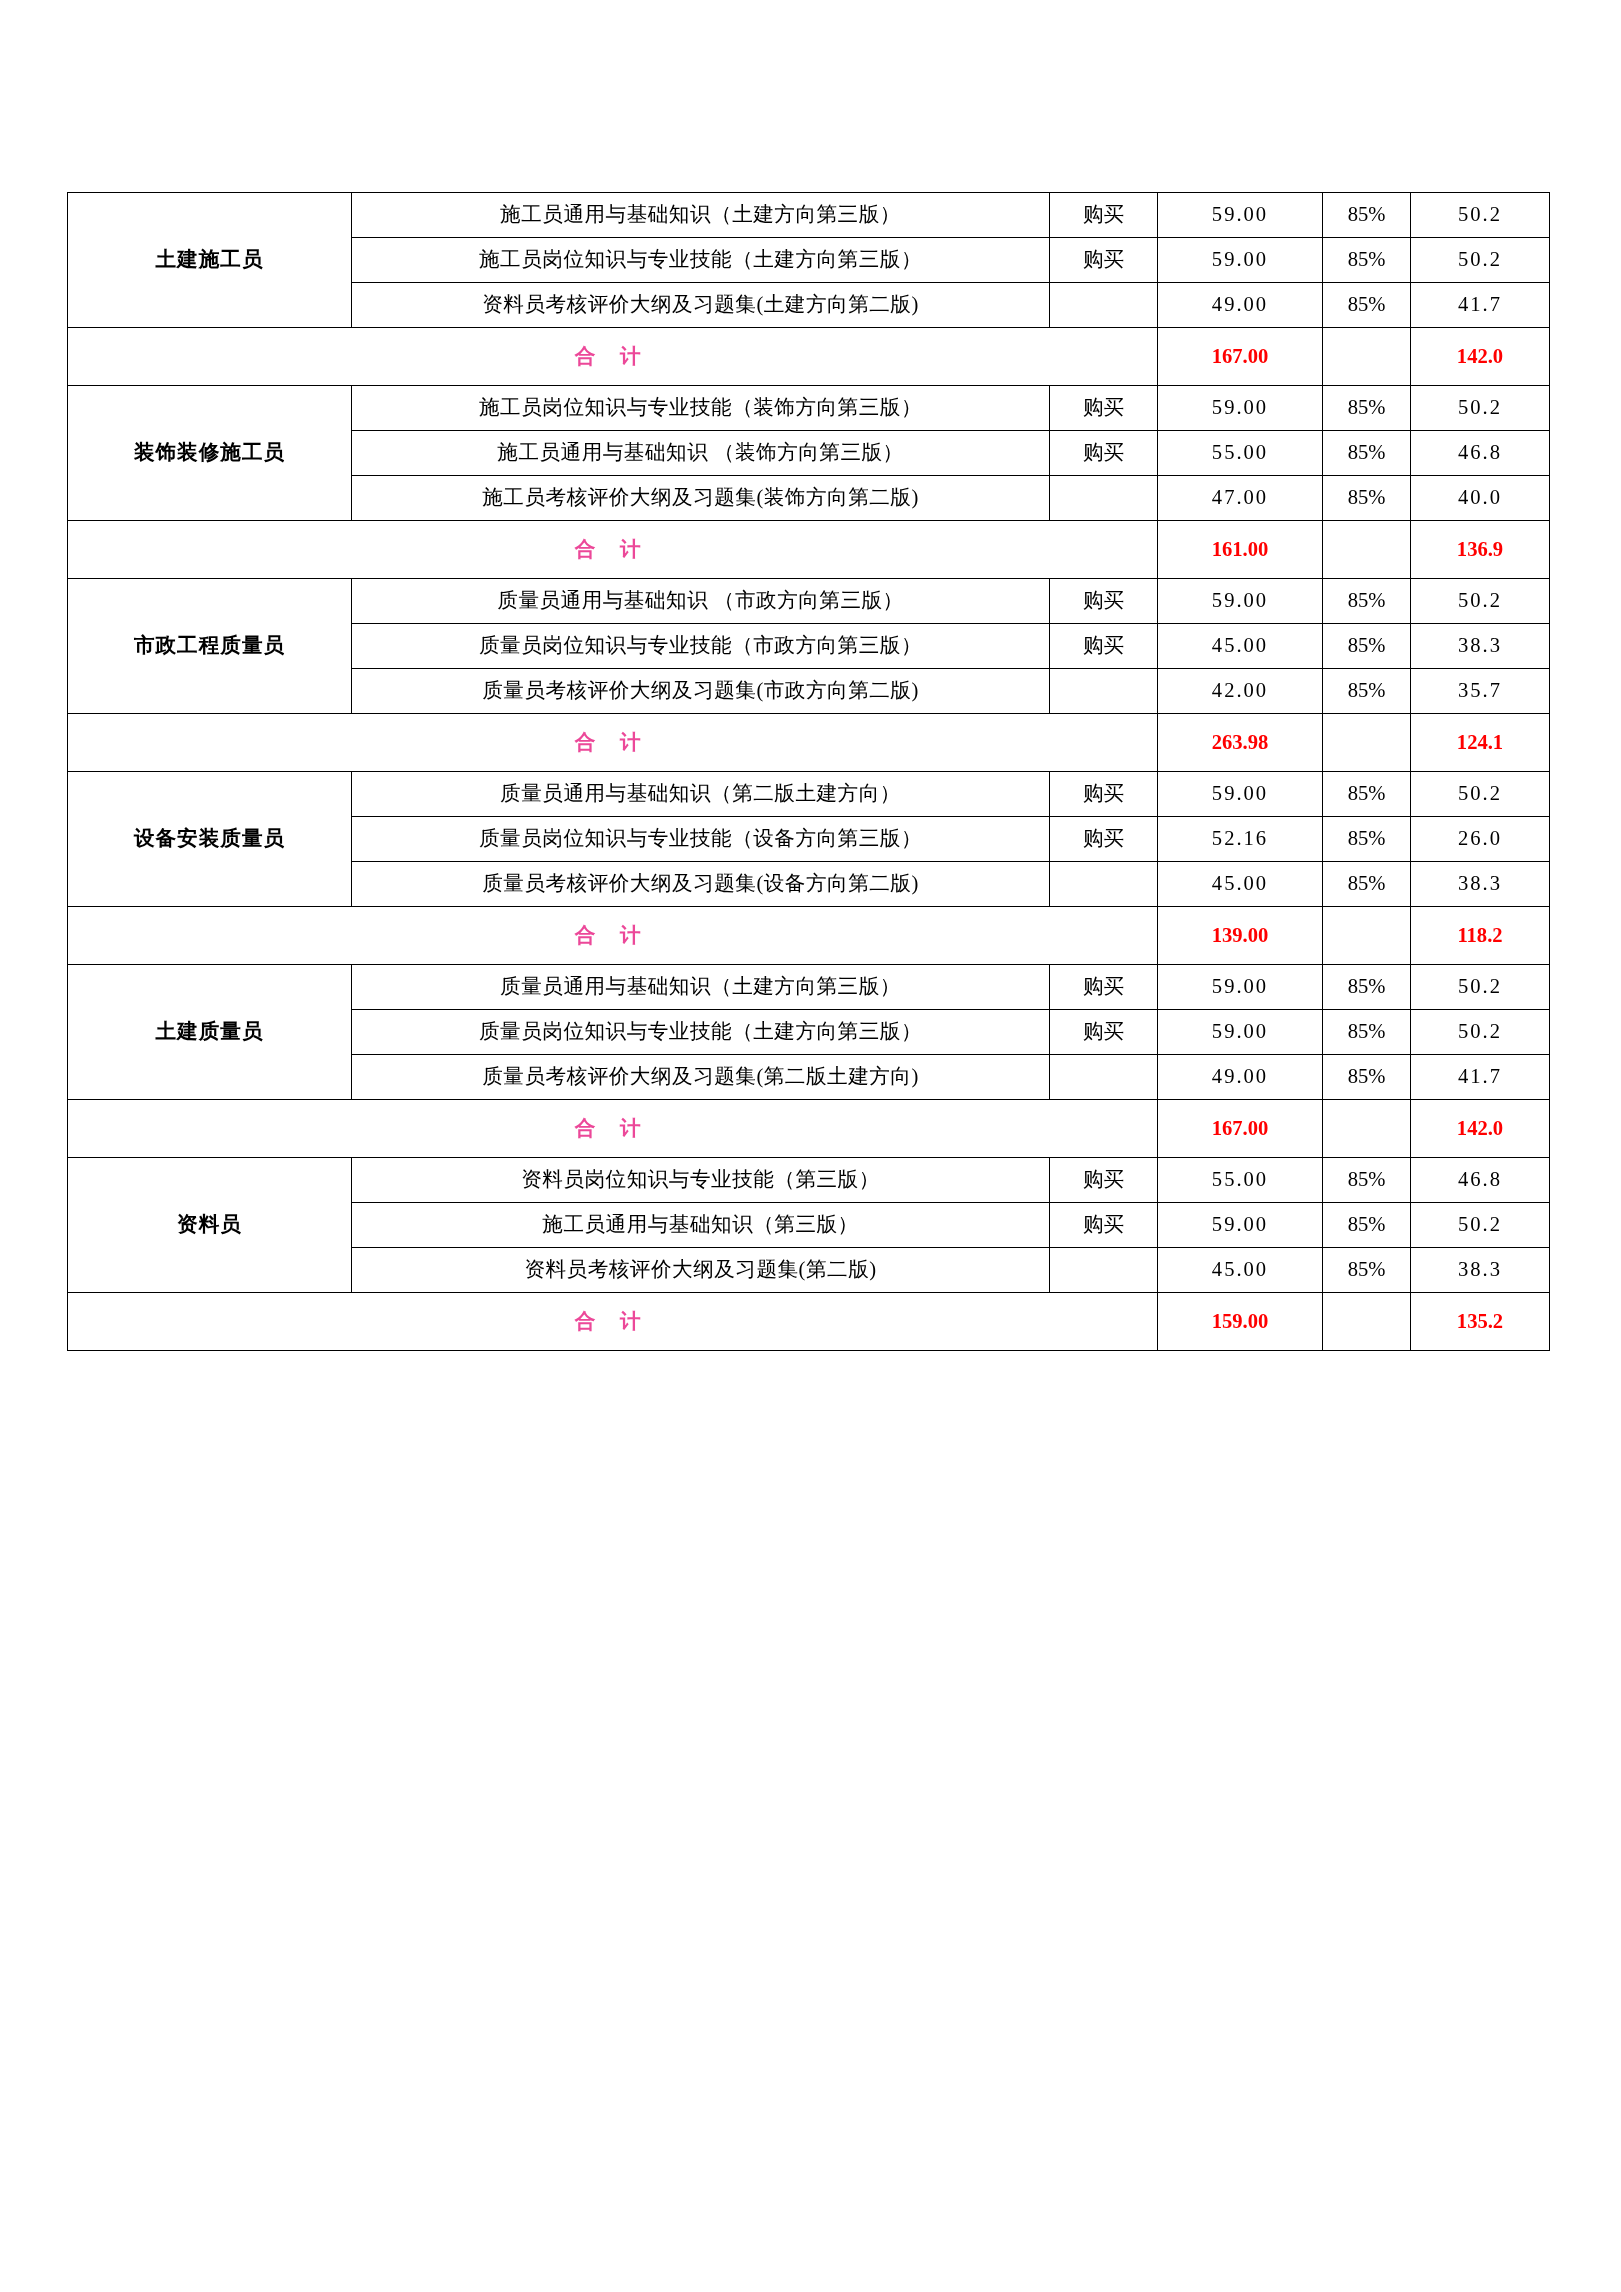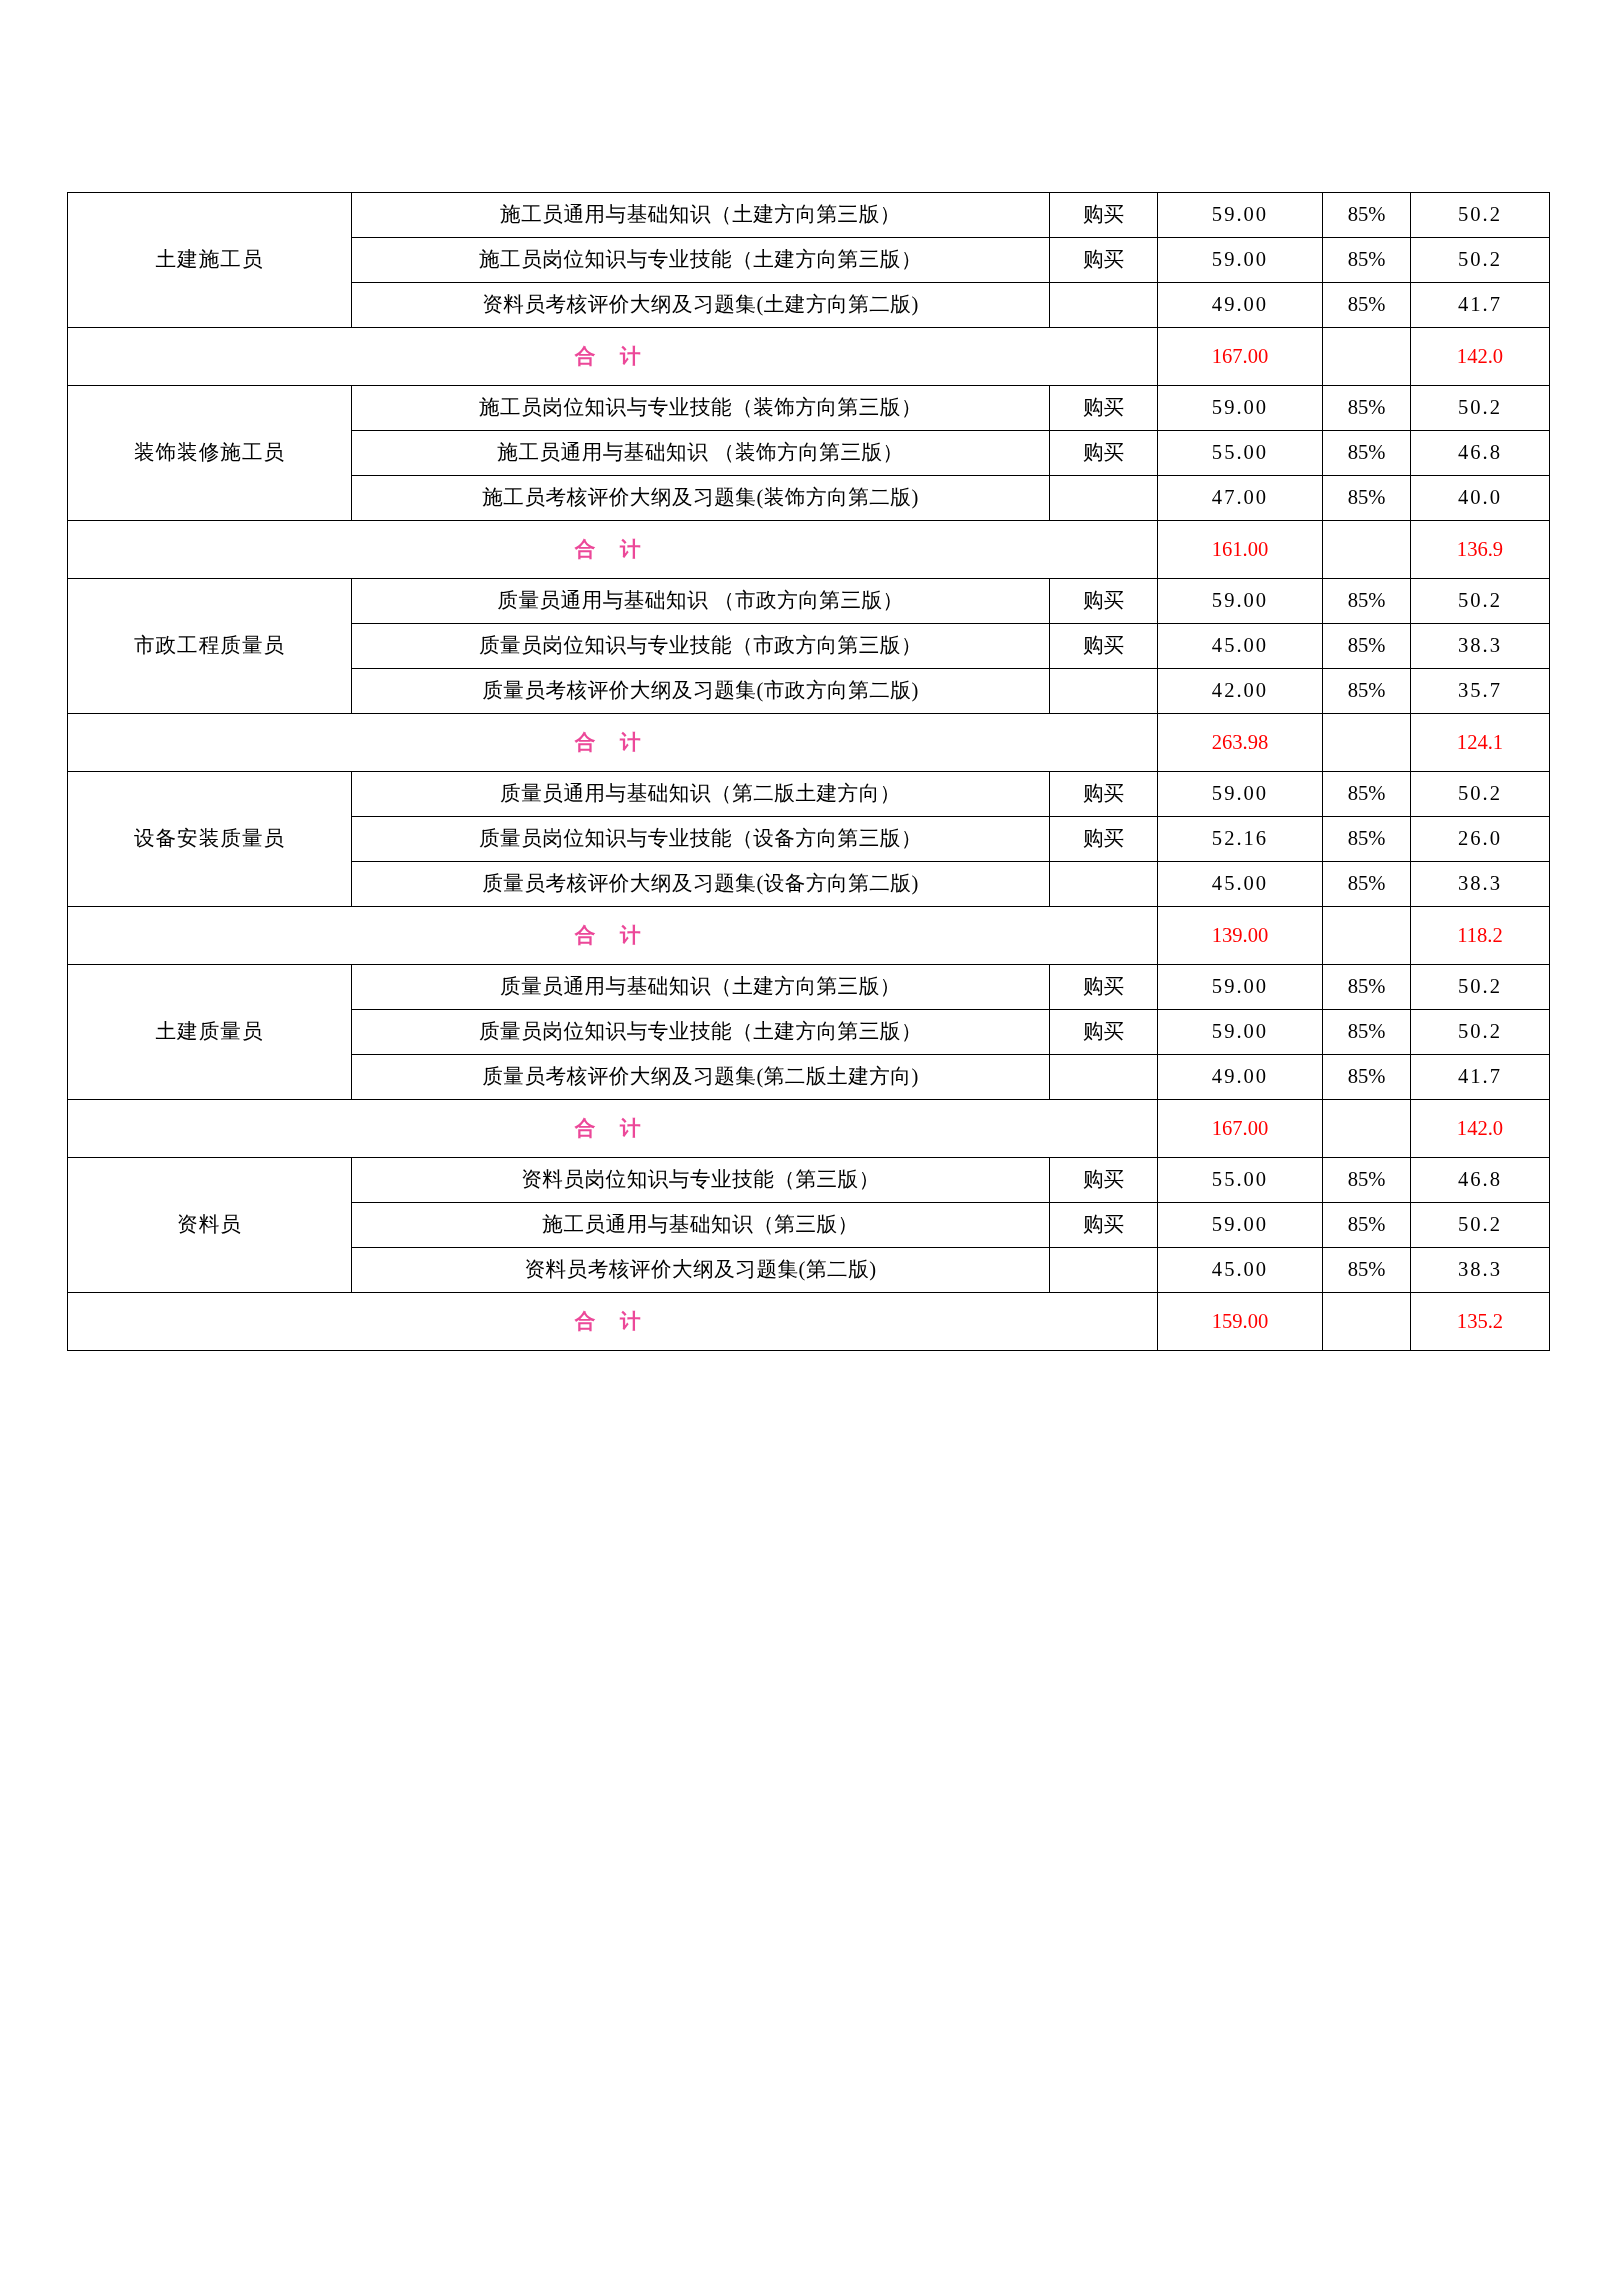--- a/index.html
+++ b/index.html
@@ -46,20 +46,21 @@
   col.c-book  { width: 698px; }
   col.c-buy   { width: 108px; }
   col.c-price { width: 165px; }
   col.c-disc  { width: 88px; }
   col.c-final { width: 139px; }
 
   td.cat {
     font-size: 29px;
     letter-spacing: 1px;
     font-family: "Liberation Serif", "DejaVu Serif", serif;
+    font-weight: bold;
   }
   td.book {
     font-size: 21.6px;
     letter-spacing: 0.5px;
   }
   td.buy {
     font-size: 20.6px;
   }
   td.num {
     font-size: 21.6px;
@@ -76,21 +77,21 @@
   }
   td.total-label {
     color: #ec4899;
     font-weight: bold;
     font-size: 28px;
     letter-spacing: 9.8px;
     font-family: "Liberation Sans", sans-serif;
   }
   td.total-val {
     color: #ff0000;
-    font-weight: normal;
+    font-weight: bold;
     font-size: 27.4px;
     font-family: "Liberation Sans", sans-serif;
   }
   td.empty { }
 </style>
 </head>
 <body>
 
 <div class="page">
   <div class="table-wrap">

